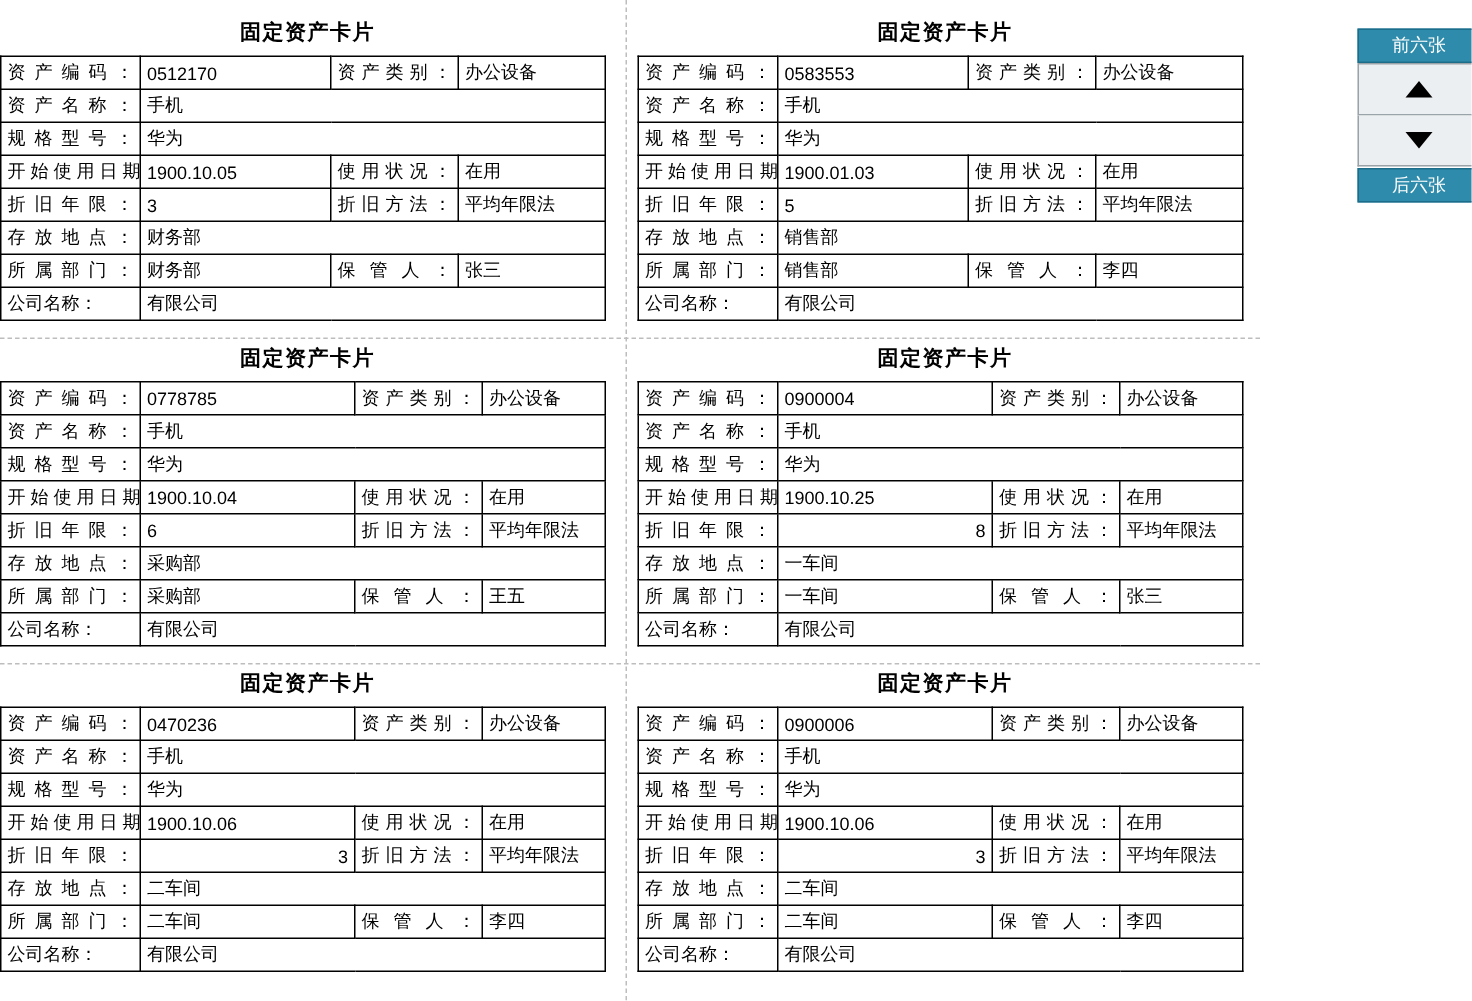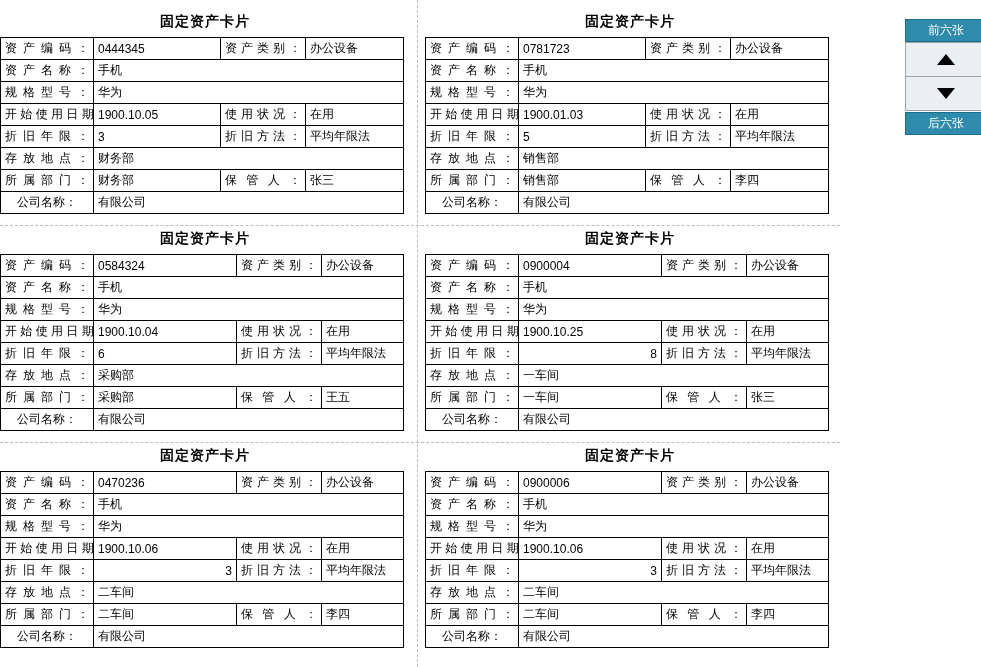--- a/index.html
+++ b/index.html
@@ -46,21 +46,21 @@
     overflow:hidden;
   }
   .lbl{
     width:84px;
     text-align:justify;
     text-align-last:justify;
     letter-spacing:0px;
   }
   .lbl-plain{
     width:84px;
-    text-align:center;
+    text-align:left;
     font-family:Liberation Mono, monospace;
   }
   .val{ text-align:left; }
   .val-r{ text-align:right; }
   .lbl2{
     width:76px;
     text-align:justify;
     text-align-last:justify;
     margin-top:40px;
   }
@@ -122,21 +122,21 @@
   <div class="hdivider" style="top:225px;"></div>
   <div class="hdivider" style="top:442px;"></div>
 
   <div class="card-col col-left" style="top:8px;">
     <div class="card">
       <div class="card-title">固定资产卡片</div>
       <table class="card-tbl">
         <tbody>
             <tr>
           <td class="lbl">资 产 编 码 ：</td>
-          <td class="val" style="width:118px">0444345</td>
+          <td class="val" style="width:118px">0512170</td>
           <td class="lbl2">资 产 类 别 ：</td>
           <td class="val">办公设备</td>
         </tr>
         <tr>
           <td class="lbl">资 产 名 称 ：</td>
           <td class="val" colspan="3">手机</td>
         </tr>
         <tr>
           <td class="lbl">规 格 型 号 ：</td>
           <td class="val" colspan="3">华为</td>
@@ -172,21 +172,21 @@
     </div>
   </div>
 
   <div class="card-col col-left" style="top:225px;">
     <div class="card">
       <div class="card-title">固定资产卡片</div>
       <table class="card-tbl">
         <tbody>
             <tr>
           <td class="lbl">资 产 编 码 ：</td>
-          <td class="val" style="width:134px">0584324</td>
+          <td class="val" style="width:134px">0778785</td>
           <td class="lbl2">资 产 类 别 ：</td>
           <td class="val">办公设备</td>
         </tr>
         <tr>
           <td class="lbl">资 产 名 称 ：</td>
           <td class="val" colspan="3">手机</td>
         </tr>
         <tr>
           <td class="lbl">规 格 型 号 ：</td>
           <td class="val" colspan="3">华为</td>
@@ -272,21 +272,21 @@
     </div>
   </div>
 
   <div class="card-col col-right" style="top:8px;">
     <div class="card">
       <div class="card-title">固定资产卡片</div>
       <table class="card-tbl">
         <tbody>
             <tr>
           <td class="lbl">资 产 编 码 ：</td>
-          <td class="val" style="width:118px">0781723</td>
+          <td class="val" style="width:118px">0583553</td>
           <td class="lbl2">资 产 类 别 ：</td>
           <td class="val">办公设备</td>
         </tr>
         <tr>
           <td class="lbl">资 产 名 称 ：</td>
           <td class="val" colspan="3">手机</td>
         </tr>
         <tr>
           <td class="lbl">规 格 型 号 ：</td>
           <td class="val" colspan="3">华为</td>

